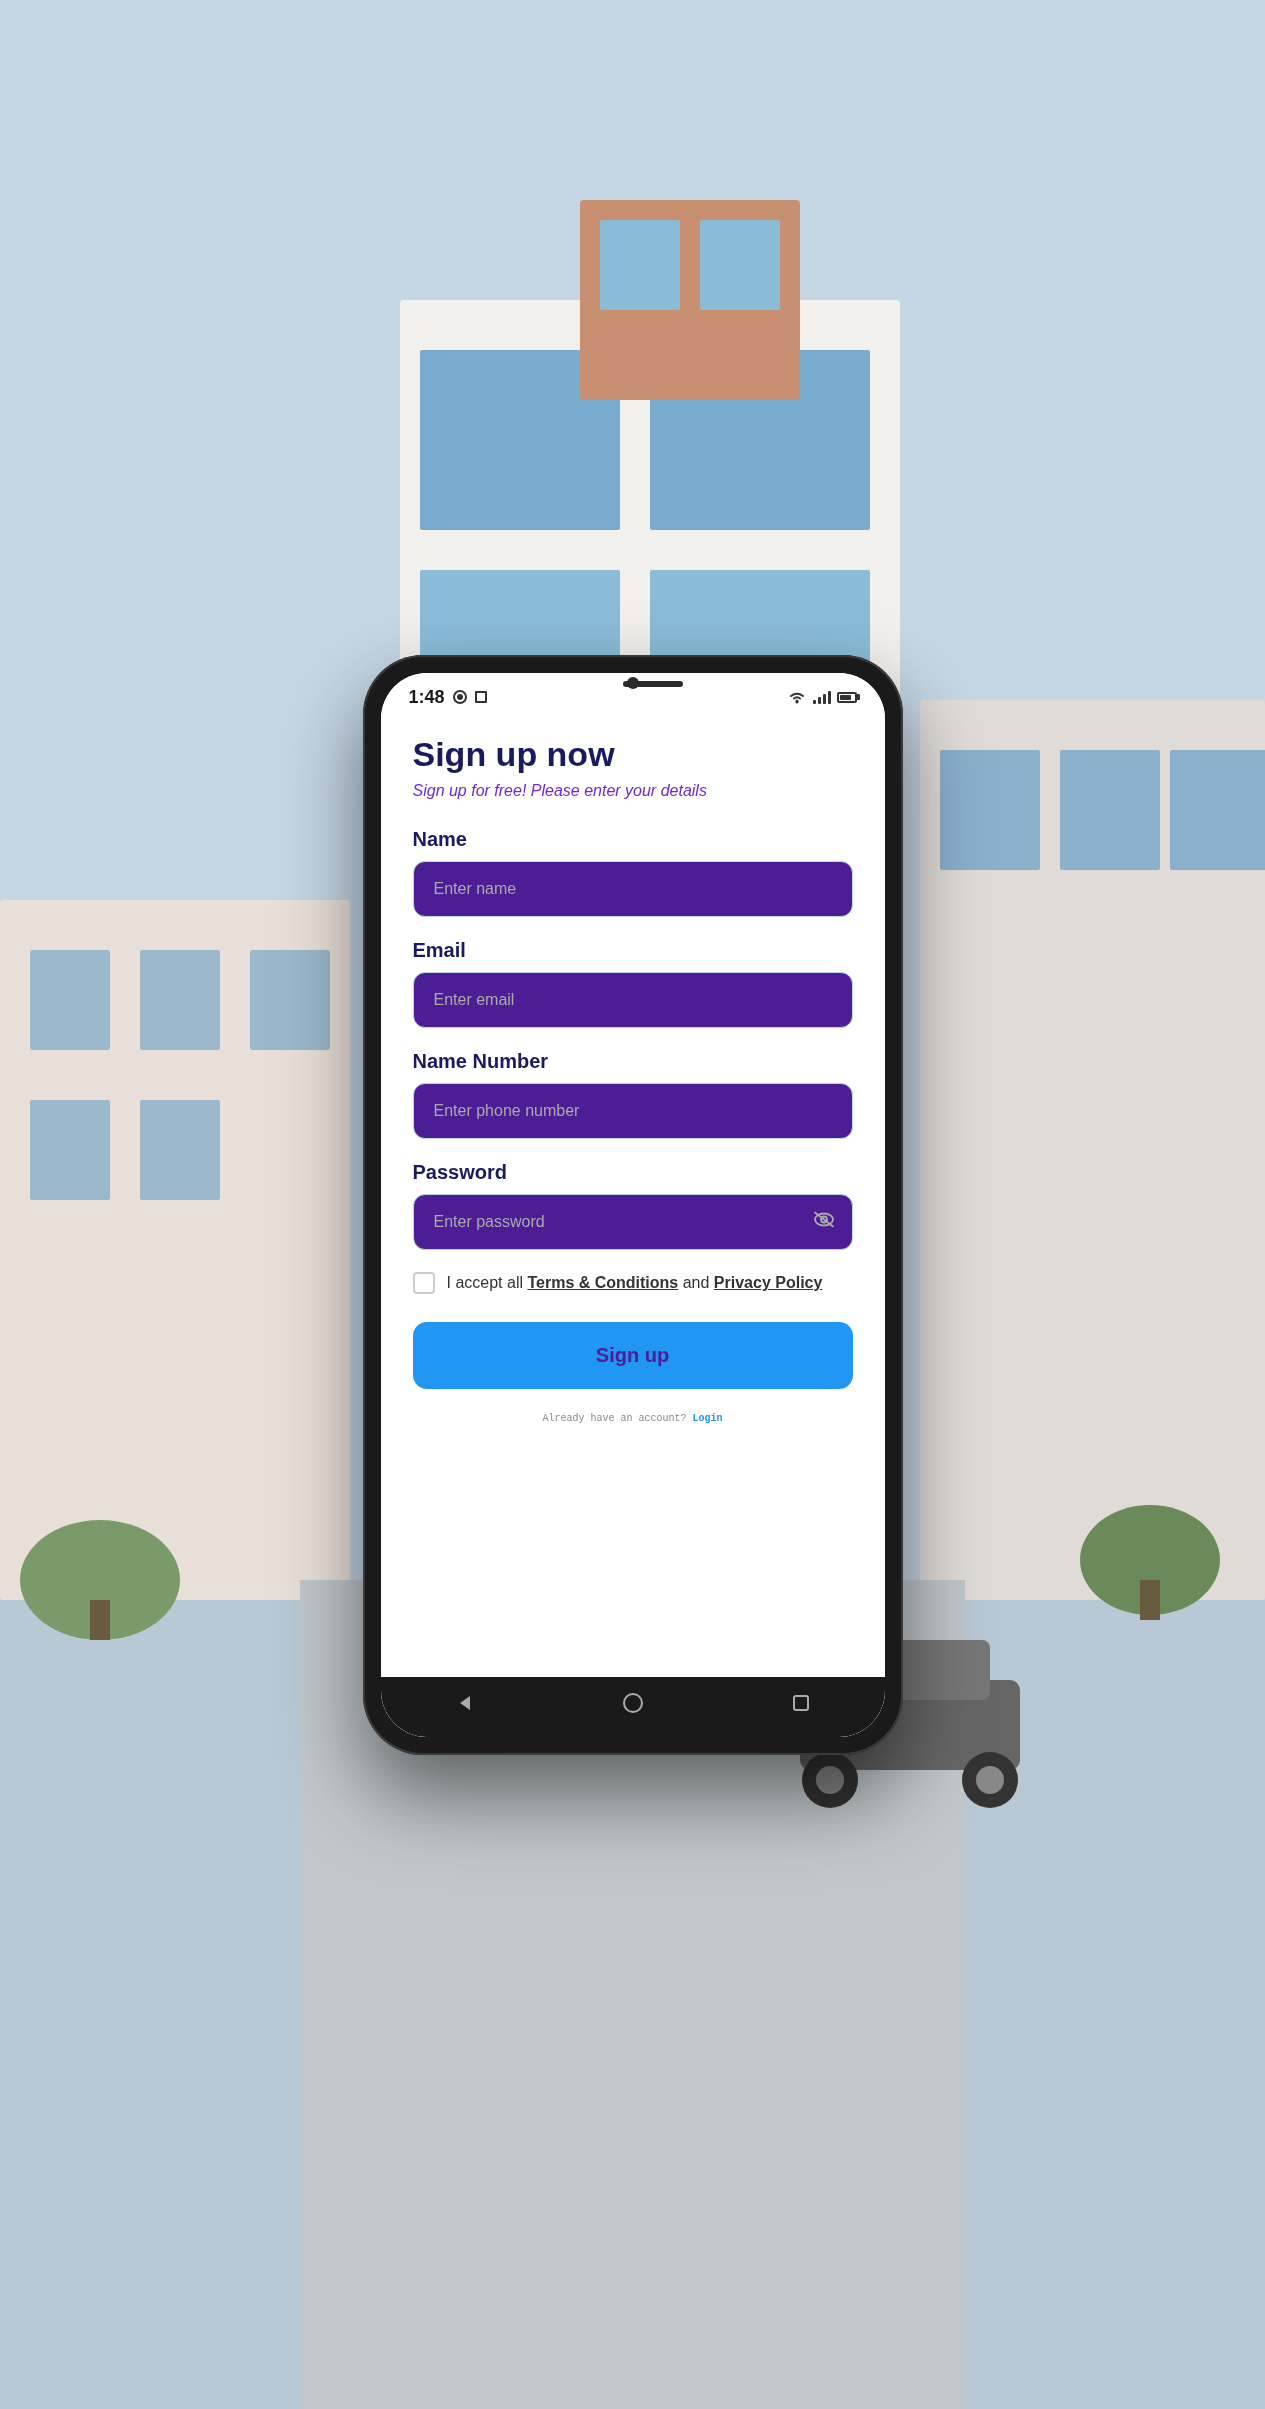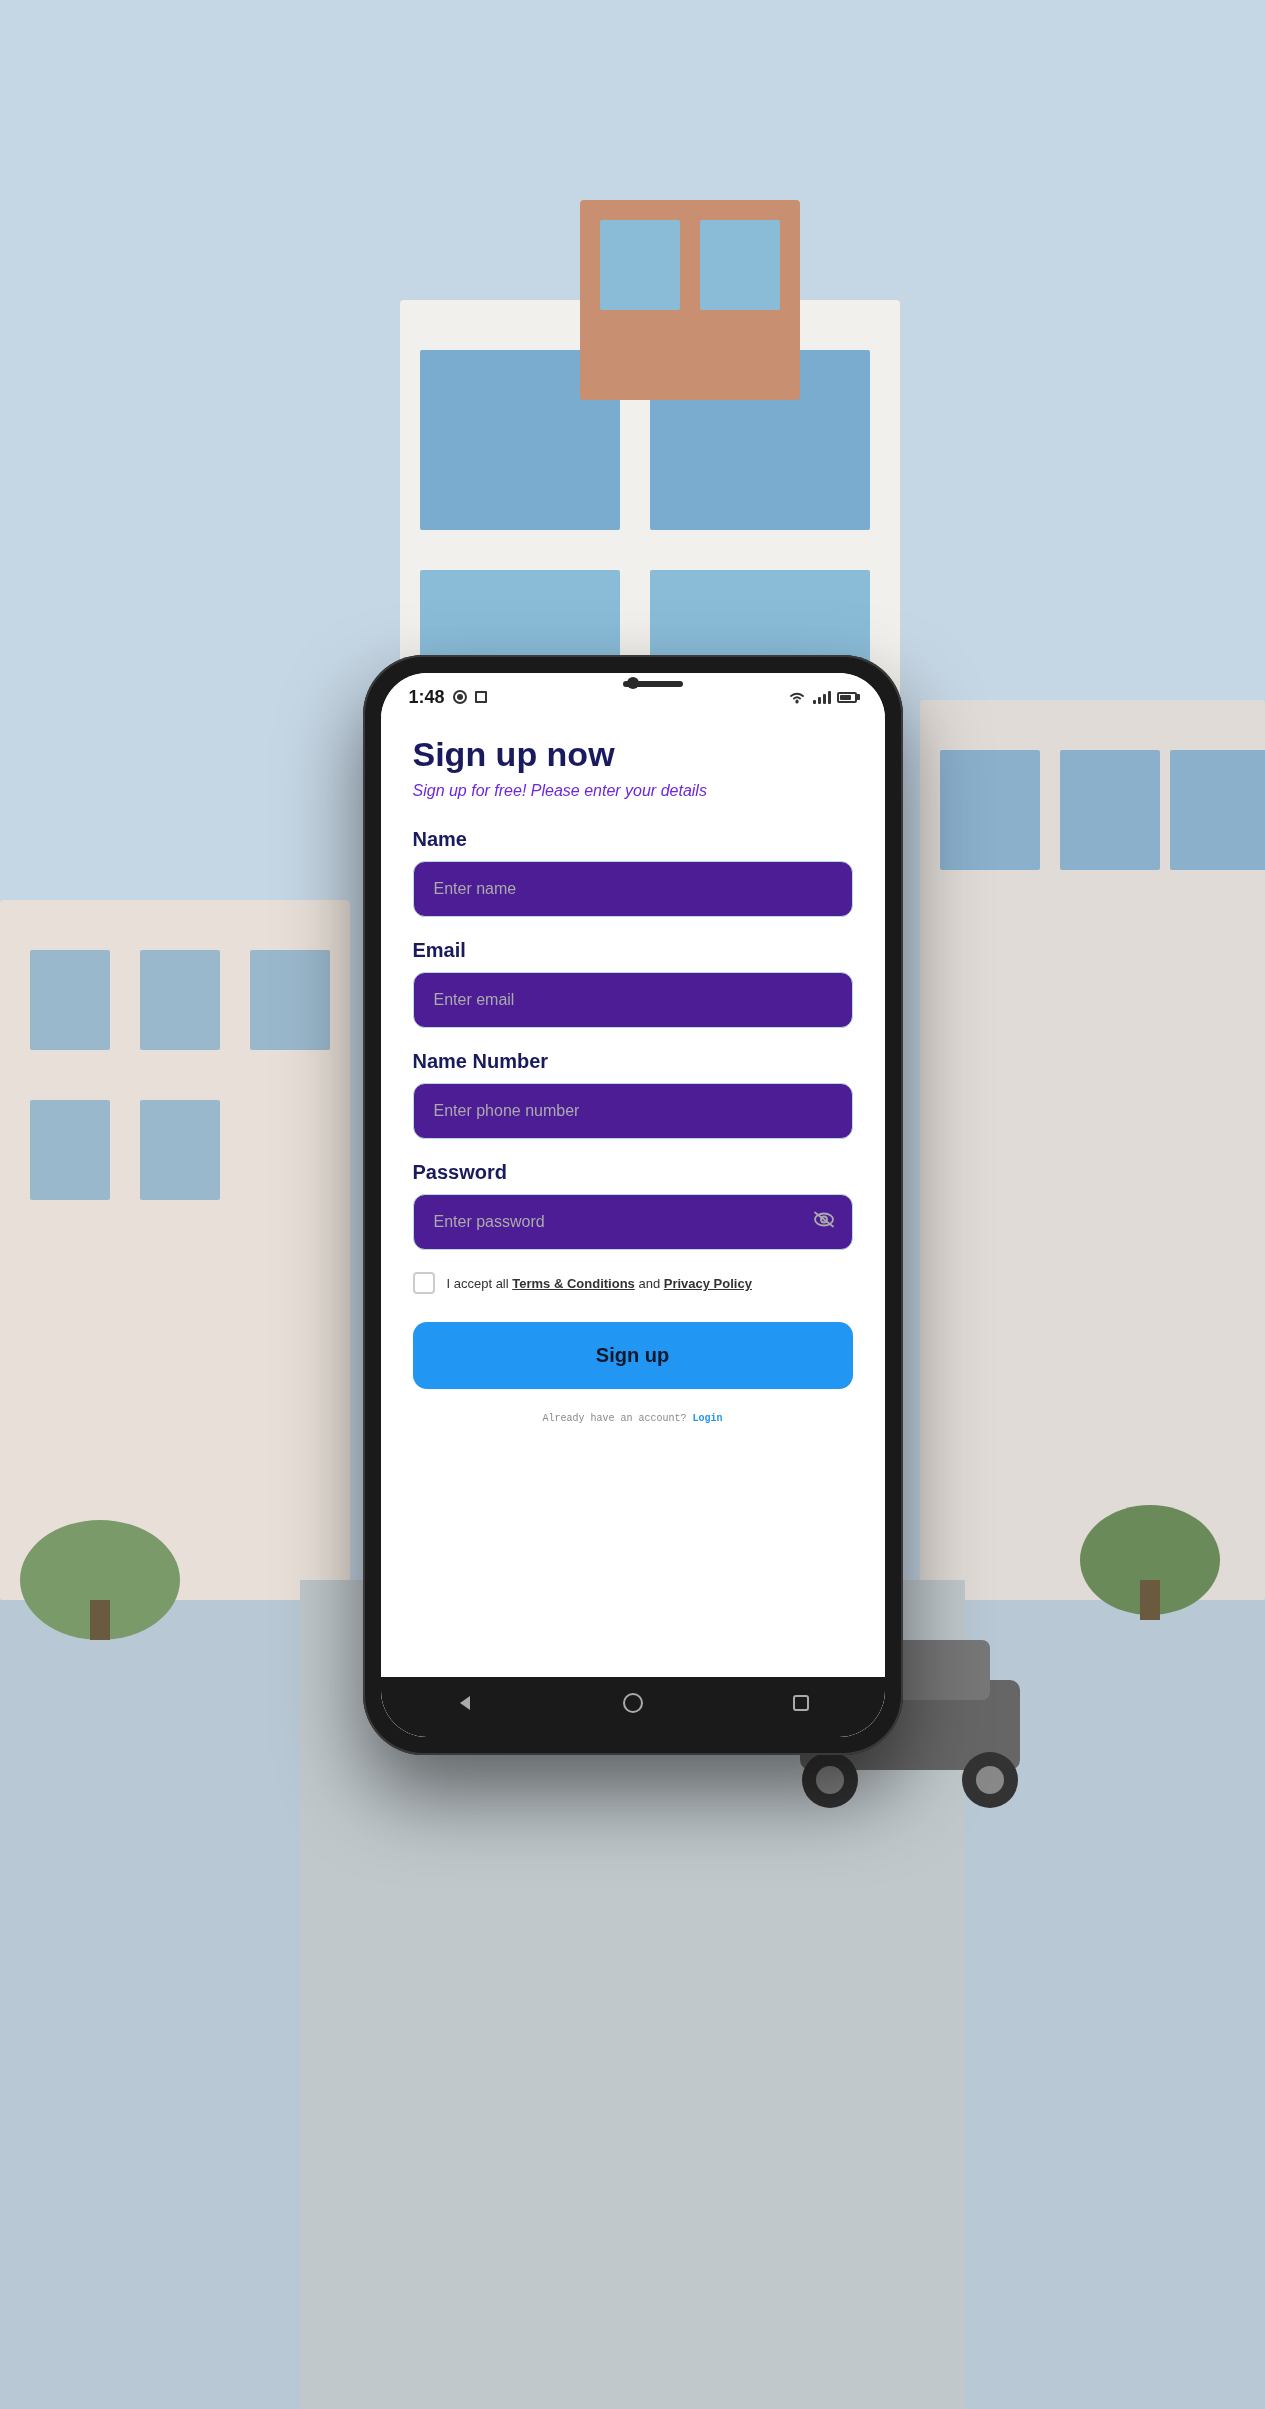--- a/index.html
+++ b/index.html
@@ -179,34 +179,34 @@
       width: 22px;
       height: 22px;
       border: 2px solid #ccc;
       border-radius: 4px;
       flex-shrink: 0;
       background: white;
       cursor: pointer;
     }
 
     .terms-text {
-      font-size: 13px;
+      font-size: 16px;
       color: #333;
     }
 
     .terms-link {
       text-decoration: underline;
       color: #333;
       font-weight: 600;
     }
 
     .signup-button {
       width: 100%;
       background: #2196f3;
-      color: #0f172a;
+      color: #4c1d95;
       border: none;
       border-radius: 14px;
       padding: 22px;
       font-size: 20px;
       font-weight: 600;
       cursor: pointer;
       margin-bottom: 24px;
     }
 
     .login-row {

